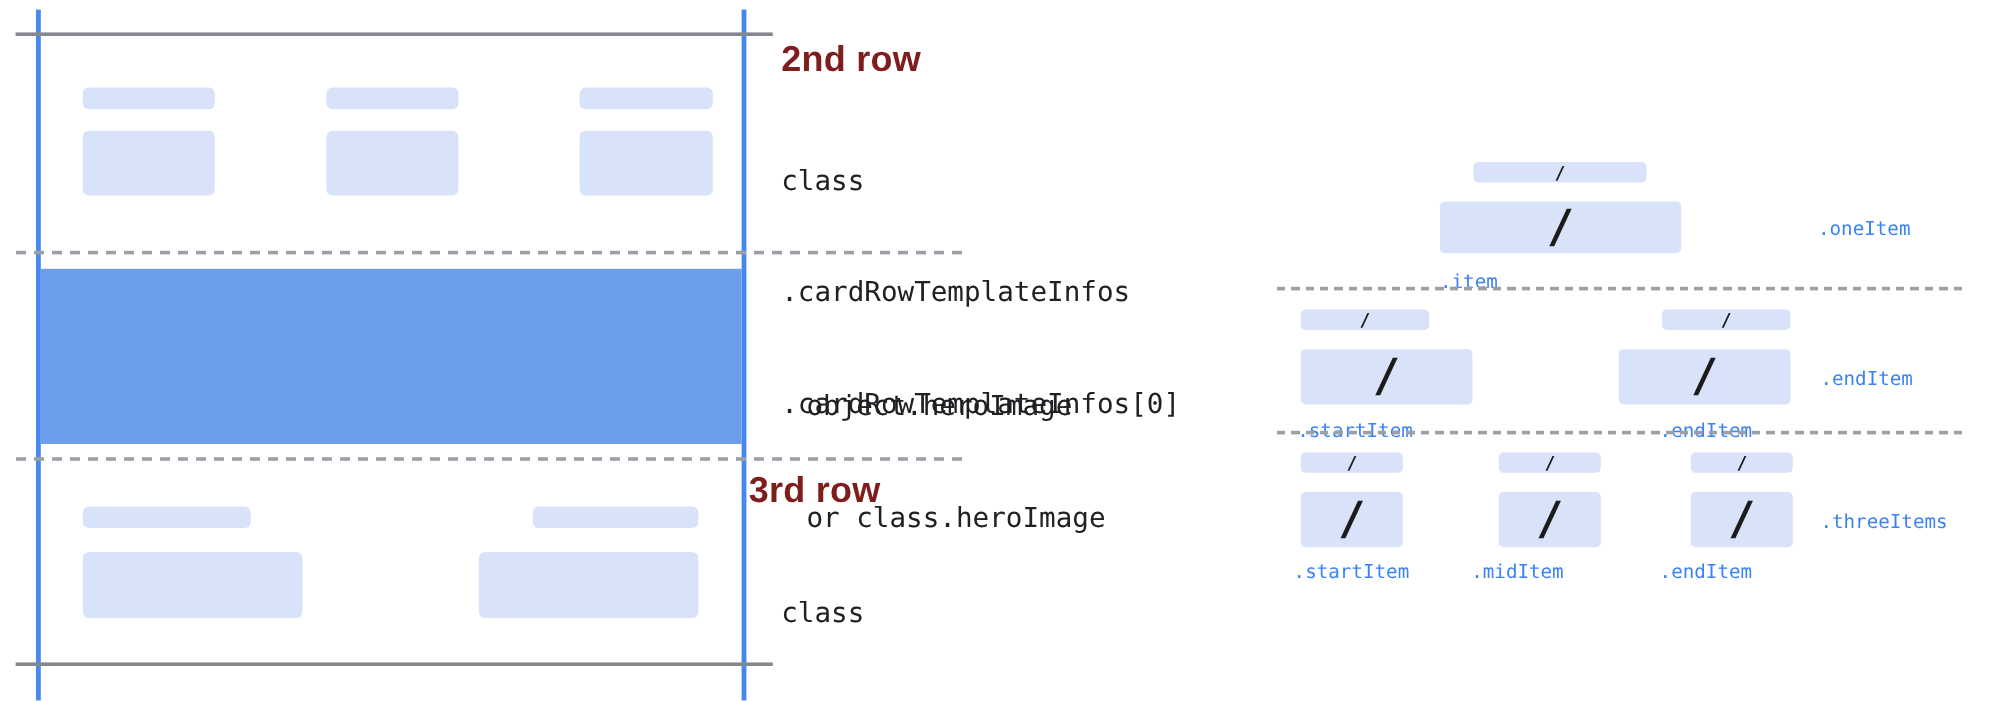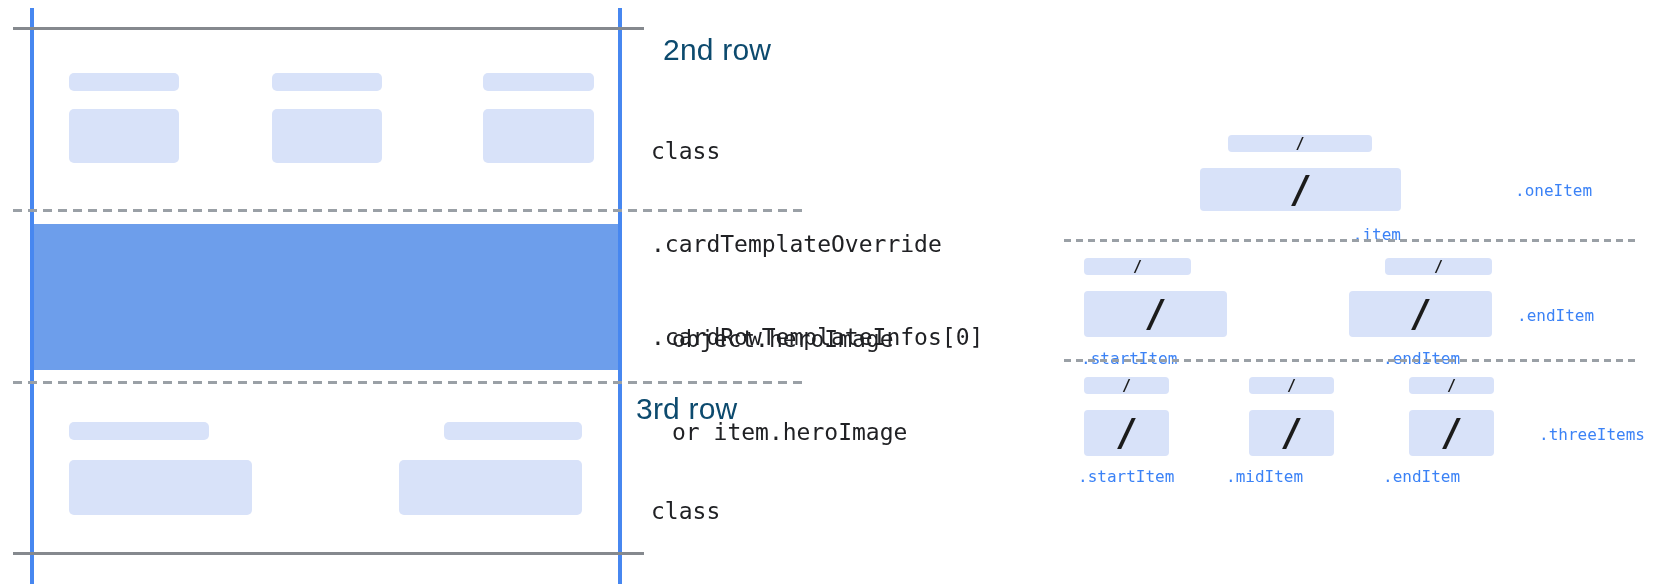--- a/index.html
+++ b/index.html
@@ -16,22 +16,22 @@
     background:repeating-linear-gradient(90deg,#9AA0A6 0 9px,transparent 9px 15px);
   }
   .dash-h.fine {
     background:repeating-linear-gradient(90deg,#9AA0A6 0 7px,transparent 7px 12px);
   }
   .hero { position:absolute; background:#6D9EEB; }
   
   .ph { position:absolute; background:#D8E2F9; border-radius:5px; }
   
   .heading {
-    position:absolute; font-weight:400; font-size:30px; line-height:34px;
-    color:#0c4a6e; letter-spacing:0.2px;margin-left:12px;
+    position:absolute; font-weight:700; font-size:30px; line-height:34px;
+    color:#7f1d1d; letter-spacing:0.2px;
   }
   .code {
     position:absolute; font-family:"DejaVu Sans Mono", monospace;
     font-size:23px; line-height:31px; color:#202124; white-space:pre;
   }
   
   .bar {
     position:absolute; background:#D8E2F9; border-radius:4px;
     display:flex; align-items:center; justify-content:center;
     color:#1B1B1B;
@@ -65,44 +65,44 @@
   <div class="hero" style="left:34px; top:224px; width:584px; height:146px;"></div>
 
   <div class="ph" style="left:69px;  top:422px; width:140px; height:18px;"></div>
   <div class="ph" style="left:69px;  top:460px; width:183px; height:55px;"></div>
   <div class="ph" style="left:444px; top:422px; width:138px; height:18px;"></div>
   <div class="ph" style="left:399px; top:460px; width:183px; height:55px;"></div>
 
   <div class="heading" style="left:651px; top:33px;">2nd row</div>
   <div class="code" style="left:651px; top:74px;">
     <div>class</div>
-    <div>.cardTemplateOverride</div>
+    <div>.cardRowTemplateInfos</div>
     <div>.cardRowTemplateInfos[0]</div>
   </div>
 
   <div class="code" style="left:672px; top:262px;">
     <div>object.heroImage</div>
-    <div>or item.heroImage</div>
+    <div>or class.heroImage</div>
   </div>
 
   <div class="heading" style="left:624px; top:392px;">3rd row</div>
   <div class="code" style="left:651px; top:434px;">
     <div>class</div>
     
     
     
   </div>
 
   <div class="bar" style="left:1228px; top:135px; width:144px; height:17px;">
     <span class="sl-sm">/</span>
   </div>
   <div class="bar" style="left:1200px; top:168px; width:201px; height:43px;">
     <span class="sl-lg">/</span>
   </div>
-  <div class="mono-label" style="left:1200px; top:222px; width:201px; text-align:right;">.item</div>
+  <div class="mono-label" style="left:1200px; top:222px; width:201px; text-align:left;">.item</div>
   <div class="mono-label" style="left:1515px; top:178px;">.oneItem</div>
 
   <div class="dash-h fine" style="left:1064px; top:239px; width:576px;"></div>
 
   <div class="bar" style="left:1084px; top:258px; width:107px; height:17px;">
     <span class="sl-sm">/</span>
   </div>
   <div class="bar" style="left:1084px; top:291px; width:143px; height:46px;">
     <span class="sl-lg">/</span>
   </div>
@@ -132,15 +132,15 @@
   </div>
   <div class="bar" style="left:1409px; top:377px; width:85px; height:17px;">
     <span class="sl-sm">/</span>
   </div>
   <div class="bar" style="left:1409px; top:410px; width:85px; height:46px;">
     <span class="sl-lg">/</span>
   </div>
   <div class="mono-label" style="left:1078px; top:464px;">.startItem</div>
   <div class="mono-label" style="left:1226px; top:464px;text-align:center;">.midItem</div>
   <div class="mono-label" style="left:1383px; top:464px;">.endItem</div>
-  <div class="mono-label" style="left:1517px; top:422px;margin-left:22px;">.threeItems</div>
+  <div class="mono-label" style="left:1517px; top:422px;">.threeItems</div>
 
 </div>
 
 </body></html>

